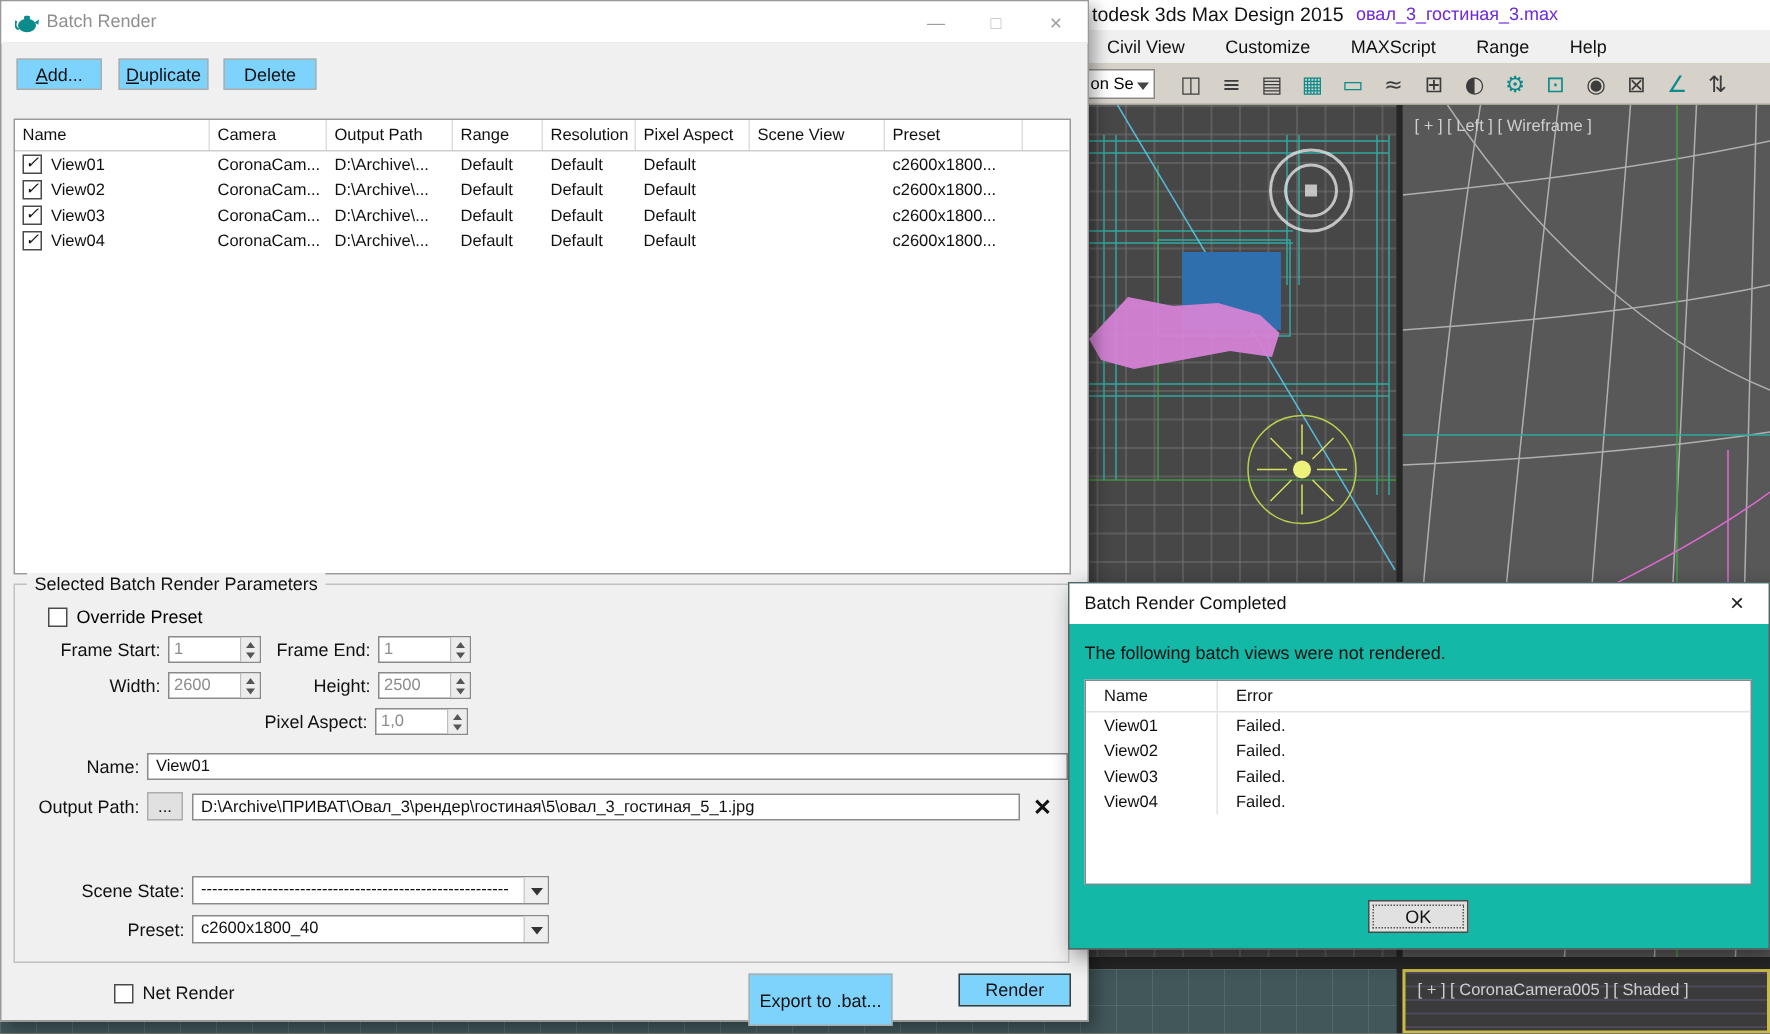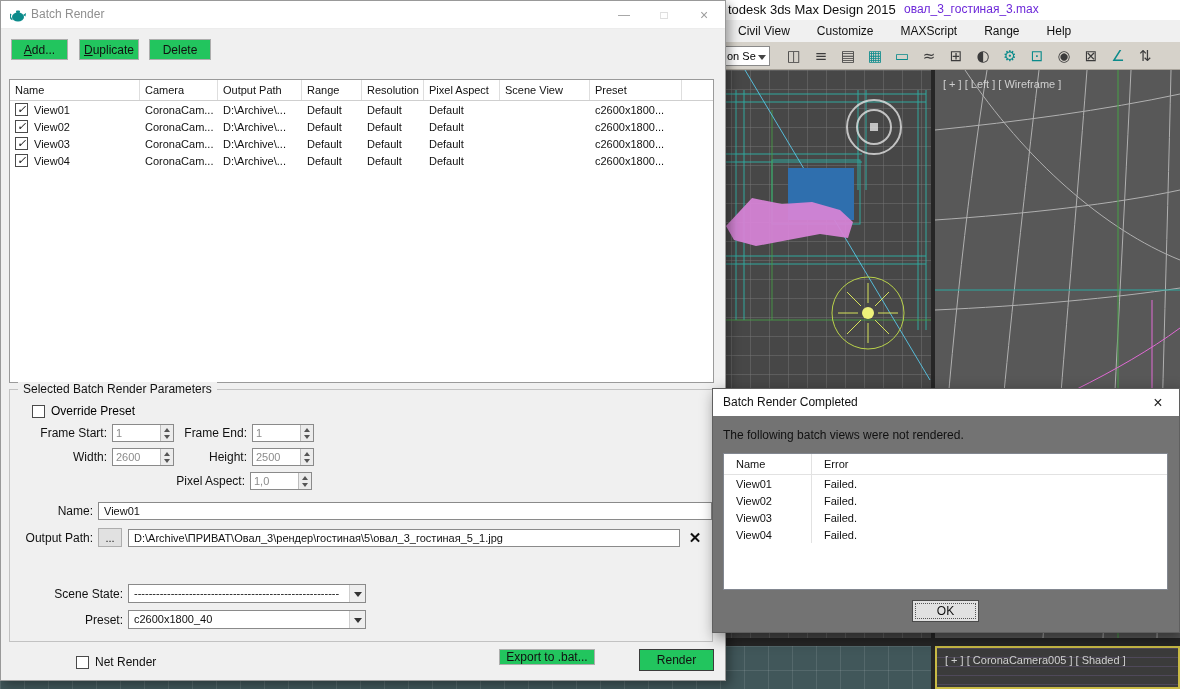--- a/index.html
+++ b/index.html
@@ -39,21 +39,21 @@
   
   .br-dialog { position:absolute; left:0; top:0; width:726px; height:681px; background:#f0f0f0; border:1px solid #999; box-shadow:4px 4px 10px rgba(0,0,0,.35); z-index:10; }
   .br-titlebar { position:absolute; left:0; top:0; width:100%; height:28px; background:#fff; border-bottom:1px solid #ececec; }
   .br-title { position:absolute; left:30px; top:6px; font-size:12px; color:#8f8f8f; }
   .br-app-icon { position:absolute; left:9px; top:6px; width:16px; height:16px; }
   .wc-btn { position:absolute; top:0; width:30px; height:27px; display:flex; align-items:center; justify-content:center; font-size:12px; color:#9d9d9d; cursor:default; }
   .wc-min { right:86px; }
   .wc-max { right:46px; color:#c2c2c2; }
   .wc-close { right:6px; font-size:14px; }
 
-  .win-btn { position:absolute; height:21px; background:#22c55e; border:1px solid #adadad; font-size:12px; color:#111; display:flex; align-items:center; justify-content:center; font-family:"Liberation Sans",sans-serif; }
+  .win-btn { position:absolute; height:21px; background:#7dd3fc; border:1px solid #adadad; font-size:12px; color:#111; display:flex; align-items:center; justify-content:center; font-family:"Liberation Sans",sans-serif; }
   .win-btn span { display:block; }
   .accel::first-letter { text-decoration:underline; }
   .btn-add { left:10px; top:38px; width:57px; }
   .btn-dup { left:78px; top:38px; width:60px; }
   .btn-del { left:148px; top:38px; width:62px; }
 
   .br-table { position:absolute; left:8px; top:78px; width:705px; height:304px; background:#fff; border:1px solid #9a9a9a; font-size:11px; color:#111; }
   .tr { display:flex; height:17px; align-items:center; }
   .tr.th { height:21px; border-bottom:1px solid #cfcfcf; }
   .td { padding:0 5px; overflow:hidden; white-space:nowrap; height:100%; display:flex; align-items:center; }
@@ -75,25 +75,25 @@
   .spin-down::after { content:""; position:absolute; left:3px; top:2px; border-left:3px solid transparent; border-right:3px solid transparent; border-top:4px solid #555; }
   .text-field { height:18px; border:1px solid #8a8a8a; background:#fff; font-size:11px; padding:1px 5px; display:inline-flex; align-items:center; overflow:hidden; white-space:nowrap; color:#111; }
   .combo { display:inline-flex; height:19px; border:1px solid #8a8a8a; background:#fff; position:relative; }
   .combo-val { flex:1; font-size:11px; color:#111; padding:2px 5px; overflow:hidden; white-space:nowrap; }
   .combo-arrow-zone { width:16px; background:#eee; border-left:1px solid #cfcfcf; position:relative; }
   .combo-arrow-zone::after { content:""; position:absolute; left:4px; top:7px; border-left:4px solid transparent; border-right:4px solid transparent; border-top:5px solid #333; }
   .mini-btn { width:24px; height:19px; background:#e1e1e1; border:1px solid #adadad; font-size:11px; display:inline-flex; align-items:center; justify-content:center; color:#111; }
   .x-btn { width:22px; height:19px; display:inline-flex; align-items:center; justify-content:center; font-size:15px; font-weight:bold; color:#111; }
 
   .footer-cb { position:absolute; left:75px; top:654px; display:flex; align-items:center; font-size:12px; color:#111; }
-  .btn-export { left:498px; top:648px; width:96px; height:16px; }
+  .btn-export { left:498px; top:648px; width:96px; height:35px; }
   .btn-render { left:638px; top:648px; width:75px; height:22px; border:1px solid #3c3c3c;justify-content:center; }
 
   
-  .cd-dialog { position:absolute; left:712px; top:388px; width:468px; height:245px; background:#737373; border:1px solid #5f5f5f; box-shadow:3px 5px 14px rgba(0,0,0,.45); z-index:20; }
+  .cd-dialog { position:absolute; left:712px; top:388px; width:468px; height:245px; background:#14b8a6; border:1px solid #5f5f5f; box-shadow:3px 5px 14px rgba(0,0,0,.45); z-index:20; }
   .cd-titlebar { position:absolute; left:0; top:0; width:100%; height:27px; background:#fff; }
   .cd-title { position:absolute; left:10px; top:6px; font-size:12px; color:#111; }
   .cd-close { position:absolute; right:6px; top:2px; width:30px; height:23px; display:flex; align-items:center; justify-content:center; font-size:16px; color:#222; cursor:default; }
   .cd-msg { position:absolute; left:10px; top:39px; font-size:12px; color:#111; }
   .cd-table { position:absolute; left:10px; top:64px; width:445px; height:137px; background:#fff; border:1px solid #828790; font-size:11px; color:#111; }
   .cd-tr { display:flex; height:17px; align-items:center; }
   .cd-tr.cd-head { height:21px; border-bottom:1px solid #e2e2e2; }
   .cd-td { padding:0 12px; overflow:hidden; white-space:nowrap; height:100%; display:flex; align-items:center; }
   .cd-name { width:88px; border-right:1px solid #e2e2e2; }
   .ok-btn { position:absolute; left:199px; top:211px; width:67px; height:22px; background:#e1e1e1; border:1px solid #4a4a4a; font-size:12px; font-family:"Liberation Sans",sans-serif; color:#111; outline:1px dotted #555; outline-offset:-4px; }

